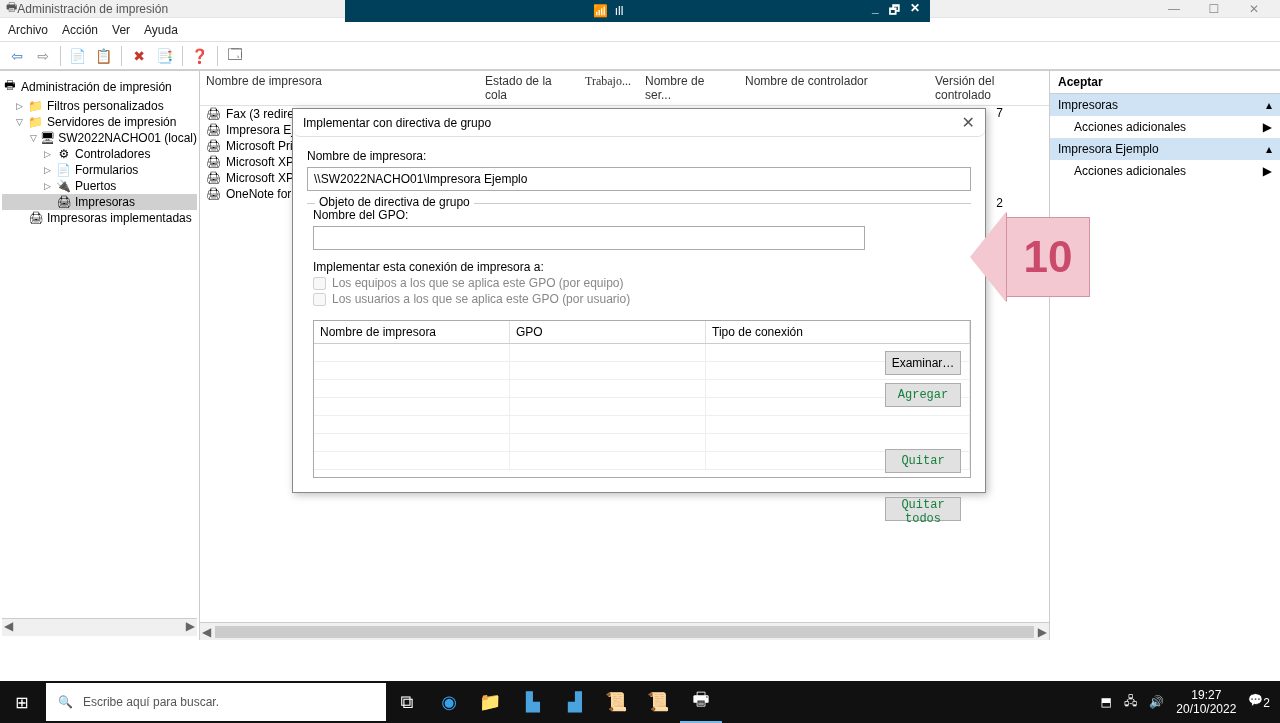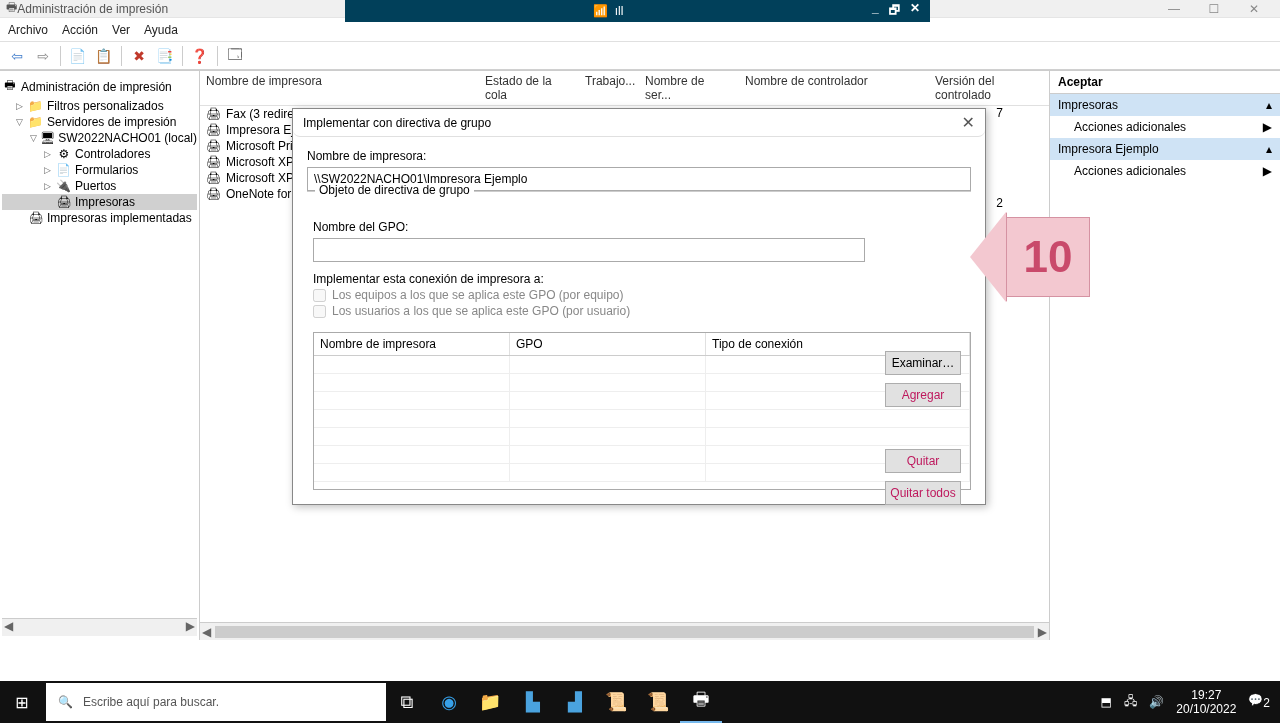--- a/index.html
+++ b/index.html
@@ -53,31 +53,31 @@
 .modal { position:absolute; left:292px; top:108px; width:694px; background:#fff; border:1px solid #888; box-shadow:2px 2px 8px rgba(0,0,0,.25);}
 .modal .mtitle { height:28px; display:flex; align-items:center; justify-content:space-between; padding:0 10px; border-bottom:1px solid #e0e0e0;border-radius:7px;}
 .modal .mtitle .x { font-size:16px; color:#555;}
 .modal .body { padding:8px 14px 14px;}
 .modal label { display:block; margin:4px 0;}
 .modal .txtbox { width:100%; height:24px; border:1px solid #aaa; padding:2px 6px; background:#fff;}
 .modal .txtbox.short{ width:552px; display:inline-block;}
 .modal .grpbox{ border:1px solid #ccc; padding:8px 10px 10px; margin-top:6px; position:relative;}
 .modal .grpbox .legend{ position:absolute; top:-9px; left:8px; background:#fff; padding:0 4px;}
 .modal .btn { width:76px; height:24px; background:#e1e1e1; border:1px solid #adadad; margin-left:6px;}
-.modal .btn:disabled{ color:#be185d;}
+.modal .btn:disabled{ color:#15803d;font-family:Liberation Mono, monospace;}
 .modal .btnrow{ display:flex; justify-content:flex-end; padding:12px 2px 2px; gap:6px;}
 .modal .btn.primary{ border:2px solid #2a6fcf;}
 .modal .chk{ margin:2px 0 2px 6px; color:#888; display:flex; align-items:center; gap:6px;}
 .modal .listgrid{ border:1px solid #aaa; height:158px; margin-top:14px;}
 .modal .listgrid .lhdr{display:flex; border-bottom:1px solid #ccc;}
 .modal .listgrid .lhdr div{ padding:4px 6px; border-right:1px solid #e0e0e0;}
 .modal .listgrid .lrow{display:flex; border-bottom:1px solid #eee; height:18px;}
 .modal .listgrid .lrow div{ border-right:1px solid #eee;}
 .modal .sidebtns{ position:absolute; right:24px; top:242px; display:flex; flex-direction:column; gap:8px;}
-.modal .sidebtns2{ position:absolute; right:24px; top:340px; display:flex; flex-direction:column; gap:8px;}
+.modal .sidebtns2{ position:absolute; right:24px; top:340px; display:flex; flex-direction:column; gap:24px;}
 
 
 .callout{ position:absolute; left:970px; top:202px; width:120px; height:110px; display:flex; align-items:center;}
 .callout .arrowbody{ width:86px; height:80px; background:#f3c8d0; border:1px solid #d592a2; display:flex; align-items:center; justify-content:center;}
 .callout .arrowhead{ width:0; height:0; border-top:45px solid transparent; border-bottom:45px solid transparent; border-right:36px solid #f3c8d0; position:relative;}
 .callout .arrowhead::before{content:""; position:absolute; left:1px; top:-45px; border-top:45px solid transparent; border-bottom:45px solid transparent; border-right:36px solid #d592a2; z-index:-1;}
 .callout .num{ font-size:44px; font-weight:bold; color:#c94a6b;}
 
 
 .taskbar{ position:absolute; left:0; right:0; bottom:0; height:42px; background:#111; display:flex; align-items:center; color:#fff;}
@@ -85,21 +85,21 @@
 .taskbar .search{ flex:0 0 340px; height:38px; background:#fff; color:#555; display:flex; align-items:center; gap:10px; padding:0 12px; margin-left:2px;}
 .taskbar .tskicn{ width:42px; height:42px; display:flex; align-items:center; justify-content:center; font-size:18px;}
 .taskbar .spacer{ flex:1;}
 .taskbar .tray{ display:flex; align-items:center; gap:12px; padding:0 10px; font-size:11px;}
 .taskbar .clock{ text-align:center; line-height:1.2;}
 
 .tree .hscroll{ height:18px; background:#f0f0f0; border-top:1px solid #ccc; display:flex; justify-content:space-between; padding:0 2px; color:#666;}
 .tree-wrap{ display:flex; flex-direction:column; height:100%;}
 .tree-content{ flex:1;}
 
-.colstat{ width:100px;} .coltrab{width:60px;} .colserv{width:100px;} .colctrl{width:190px;} .colver{width:120px;}
+.colstat{ width:100px;} .coltrab{width:60px;font-family:Liberation Serif, serif;} .colserv{width:100px;} .colctrl{width:190px;} .colver{width:120px;}
 .colname{ flex:1;}
 .c1{width:196px;} .c2{width:196px;} .c3{flex:1;}
 </style>
 </head>
 <body>
 
 <div class="outer-titlebar">
   <span>🖶 </span>
   <span class="title">Administración de impresión</span>
   <span class="ctrl">—</span>
@@ -265,21 +265,21 @@
 
 <div class="modal">
   <div class="mtitle">
     <span>Implementar con directiva de grupo</span>
     <span class="x">✕</span>
   </div>
   <div class="body">
     <label>Nombre de impresora:</label>
     <input class="txtbox" readonly="" value="\\SW2022NACHO01\Impresora Ejemplo" style="">
     
-    <div class="grpbox" style="margin-top:0; border:none; border-top:1px solid #ccc; padding:24px 0 0;">
+    <div class="grpbox" style="margin-top:12px; border:none; border-top:1px solid #ccc; padding:0 0 0;">
       <span class="legend">Objeto de directiva de grupo</span>
       <label style="margin-left:6px">Nombre del GPO:</label>
       <div style="display:flex; align-items:center; gap:10px; margin-left:6px;">
         <input class="txtbox short" value="" style="">
       </div>
       <label style="margin:10px 0 0 6px">Implementar esta conexión de impresora a:</label>
       <div class="chk">
           <input type="checkbox" disabled="" style="">
           <span>Los equipos a los que se aplica este GPO (por equipo)</span>
         </div>

